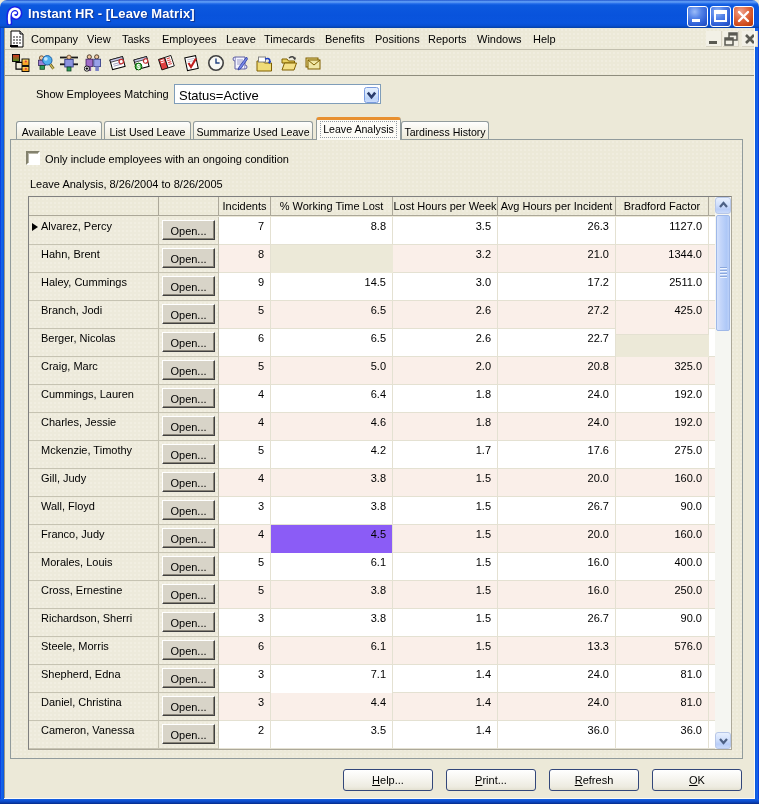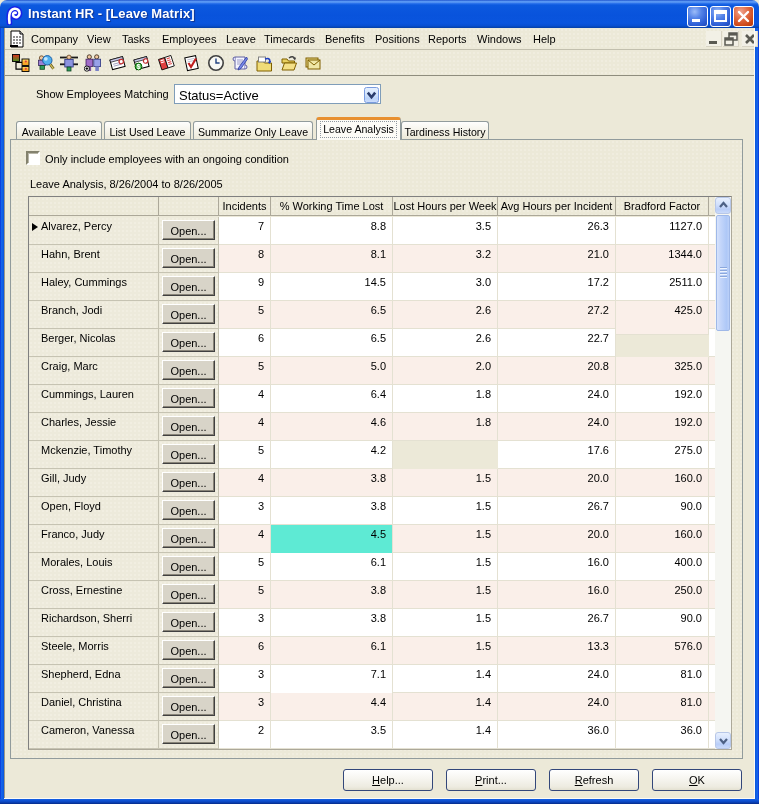--- a/index.html
+++ b/index.html
@@ -232,21 +232,21 @@
 </div>
 <div id="matchlabel">Show Employees Matching</div>
 <div id="combo">
       <div id="combotext">Status=Active</div>
       <div id="combobtn"><svg width="13" height="14" viewBox="0 0 13 14">
           <path d="M2.8 4.6 L6.5 9.2 L10.2 4.6" fill="none" stroke="#2A3C6C" stroke-width="2.6"></path>
         </svg></div>
     </div>
 <div class="tab" style="left:16px;width:86px">Available Leave</div>
 <div class="tab" style="left:104px;width:87px">List Used Leave</div>
-<div class="tab" style="left:193px;width:120px">Summarize Only Leave</div>
+<div class="tab" style="left:193px;width:120px">Summarize Used Leave</div>
 <div class="tab active" style="left:316px;width:85px"><span style="border:1px dotted #9098A0;padding:1px 2px 2px 2px;">Leave Analysis</span></div>
 <div class="tab" style="left:401px;width:88px">Tardiness History</div>
 <div id="panel"></div>
 <div id="cb"></div>
 <div id="cblabel">Only include employees with an ongoing condition</div>
 <div id="analysislabel">Leave Analysis, 8/26/2004 to 8/26/2005</div>
 <div id="table">
 <div class="hdrcell" style="left:0px;width:130px"></div>
 <div class="hdrcell" style="left:130px;width:60px"></div>
 <div class="hdrcell" style="left:190px;width:52px">Incidents</div>
@@ -263,21 +263,20 @@
 <div class="numcell" style="left:242px;top:20px;width:122px;height:28px;background:#FFFFFF">8.8</div>
 <div class="numcell" style="left:364px;top:20px;width:105px;height:28px;background:#FFFFFF">3.5</div>
 <div class="numcell" style="left:469px;top:20px;width:118px;height:28px;background:#FFFFFF">26.3</div>
 <div class="numcell" style="left:587px;top:20px;width:93px;height:28px;background:#FFFFFF">1127.0</div>
 <div class="numcell" style="left:680px;top:20px;width:6px;height:28px;background:#FFFFFF;border-right:none"></div>
 <div class="namecell" style="left:0;top:48px;width:130px;height:28px">Hahn, Brent</div>
 <div class="btncell" style="left:130px;top:48px;width:60px;height:28px">
         <div class="openbtn">Open...</div>
       </div>
 <div class="numcell" style="left:190px;top:48px;width:52px;height:28px;background:#FAEFE9">8</div>
-<div class="numcell" style="left:242px;top:48px;width:122px;height:28px;background:#FAEFE9">8.1</div>
 <div class="numcell" style="left:364px;top:48px;width:105px;height:28px;background:#FAEFE9">3.2</div>
 <div class="numcell" style="left:469px;top:48px;width:118px;height:28px;background:#FAEFE9">21.0</div>
 <div class="numcell" style="left:587px;top:48px;width:93px;height:28px;background:#FAEFE9">1344.0</div>
 <div class="numcell" style="left:680px;top:48px;width:6px;height:28px;background:#FAEFE9;border-right:none"></div>
 <div class="namecell" style="left:0;top:76px;width:130px;height:28px">Haley, Cummings</div>
 <div class="btncell" style="left:130px;top:76px;width:60px;height:28px">
         <div class="openbtn">Open...</div>
       </div>
 <div class="numcell" style="left:190px;top:76px;width:52px;height:28px;background:#FFFFFF">9</div>
 <div class="numcell" style="left:242px;top:76px;width:122px;height:28px;background:#FFFFFF">14.5</div>
@@ -333,49 +332,50 @@
 <div class="numcell" style="left:364px;top:216px;width:105px;height:28px;background:#FAEFE9">1.8</div>
 <div class="numcell" style="left:469px;top:216px;width:118px;height:28px;background:#FAEFE9">24.0</div>
 <div class="numcell" style="left:587px;top:216px;width:93px;height:28px;background:#FAEFE9">192.0</div>
 <div class="numcell" style="left:680px;top:216px;width:6px;height:28px;background:#FAEFE9;border-right:none"></div>
 <div class="namecell" style="left:0;top:244px;width:130px;height:28px">Mckenzie, Timothy</div>
 <div class="btncell" style="left:130px;top:244px;width:60px;height:28px">
         <div class="openbtn">Open...</div>
       </div>
 <div class="numcell" style="left:190px;top:244px;width:52px;height:28px;background:#FFFFFF">5</div>
 <div class="numcell" style="left:242px;top:244px;width:122px;height:28px;background:#FFFFFF">4.2</div>
+<div class="numcell" style="left:364px;top:244px;width:105px;height:28px;background:#FFFFFF">1.7</div>
 <div class="numcell" style="left:469px;top:244px;width:118px;height:28px;background:#FFFFFF">17.6</div>
 <div class="numcell" style="left:587px;top:244px;width:93px;height:28px;background:#FFFFFF">275.0</div>
 <div class="numcell" style="left:680px;top:244px;width:6px;height:28px;background:#FFFFFF;border-right:none"></div>
 <div class="namecell" style="left:0;top:272px;width:130px;height:28px">Gill, Judy</div>
 <div class="btncell" style="left:130px;top:272px;width:60px;height:28px">
         <div class="openbtn">Open...</div>
       </div>
 <div class="numcell" style="left:190px;top:272px;width:52px;height:28px;background:#FAEFE9">4</div>
 <div class="numcell" style="left:242px;top:272px;width:122px;height:28px;background:#FAEFE9">3.8</div>
 <div class="numcell" style="left:364px;top:272px;width:105px;height:28px;background:#FAEFE9">1.5</div>
 <div class="numcell" style="left:469px;top:272px;width:118px;height:28px;background:#FAEFE9">20.0</div>
 <div class="numcell" style="left:587px;top:272px;width:93px;height:28px;background:#FAEFE9">160.0</div>
 <div class="numcell" style="left:680px;top:272px;width:6px;height:28px;background:#FAEFE9;border-right:none"></div>
-<div class="namecell" style="left:0;top:300px;width:130px;height:28px">Open, Floyd</div>
+<div class="namecell" style="left:0;top:300px;width:130px;height:28px">Wall, Floyd</div>
 <div class="btncell" style="left:130px;top:300px;width:60px;height:28px">
         <div class="openbtn">Open...</div>
       </div>
 <div class="numcell" style="left:190px;top:300px;width:52px;height:28px;background:#FFFFFF">3</div>
 <div class="numcell" style="left:242px;top:300px;width:122px;height:28px;background:#FFFFFF">3.8</div>
 <div class="numcell" style="left:364px;top:300px;width:105px;height:28px;background:#FFFFFF">1.5</div>
 <div class="numcell" style="left:469px;top:300px;width:118px;height:28px;background:#FFFFFF">26.7</div>
 <div class="numcell" style="left:587px;top:300px;width:93px;height:28px;background:#FFFFFF">90.0</div>
 <div class="numcell" style="left:680px;top:300px;width:6px;height:28px;background:#FFFFFF;border-right:none"></div>
 <div class="namecell" style="left:0;top:328px;width:130px;height:28px">Franco, Judy</div>
 <div class="btncell" style="left:130px;top:328px;width:60px;height:28px">
         <div class="openbtn">Open...</div>
       </div>
 <div class="numcell" style="left:190px;top:328px;width:52px;height:28px;background:#FAEFE9">4</div>
-<div class="numcell" style="left:242px;top:328px;width:122px;height:31px;background:#5eead4">4.5</div>
+<div class="numcell" style="left:242px;top:328px;width:122px;height:31px;background:#8b5cf6">4.5</div>
 <div class="numcell" style="left:364px;top:328px;width:105px;height:28px;background:#FAEFE9">1.5</div>
 <div class="numcell" style="left:469px;top:328px;width:118px;height:28px;background:#FAEFE9">20.0</div>
 <div class="numcell" style="left:587px;top:328px;width:93px;height:28px;background:#FAEFE9">160.0</div>
 <div class="numcell" style="left:680px;top:328px;width:6px;height:28px;background:#FAEFE9;border-right:none"></div>
 <div class="namecell" style="left:0;top:356px;width:130px;height:28px">Morales, Louis</div>
 <div class="btncell" style="left:130px;top:356px;width:60px;height:28px">
         <div class="openbtn">Open...</div>
       </div>
 <div class="numcell" style="left:190px;top:356px;width:52px;height:28px;background:#FFFFFF">5</div>
 <div class="numcell" style="left:242px;top:356px;width:122px;height:28px;background:#FFFFFF">6.1</div>

